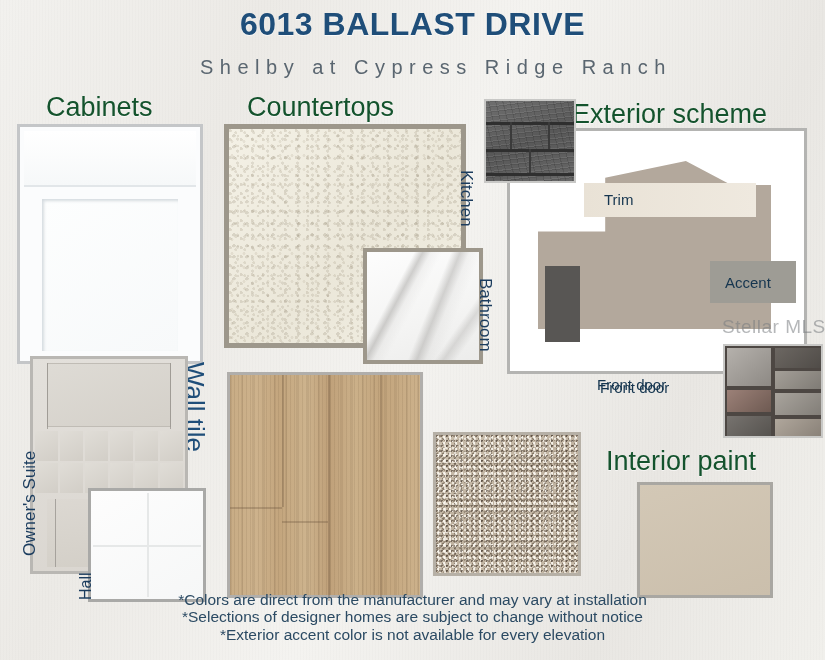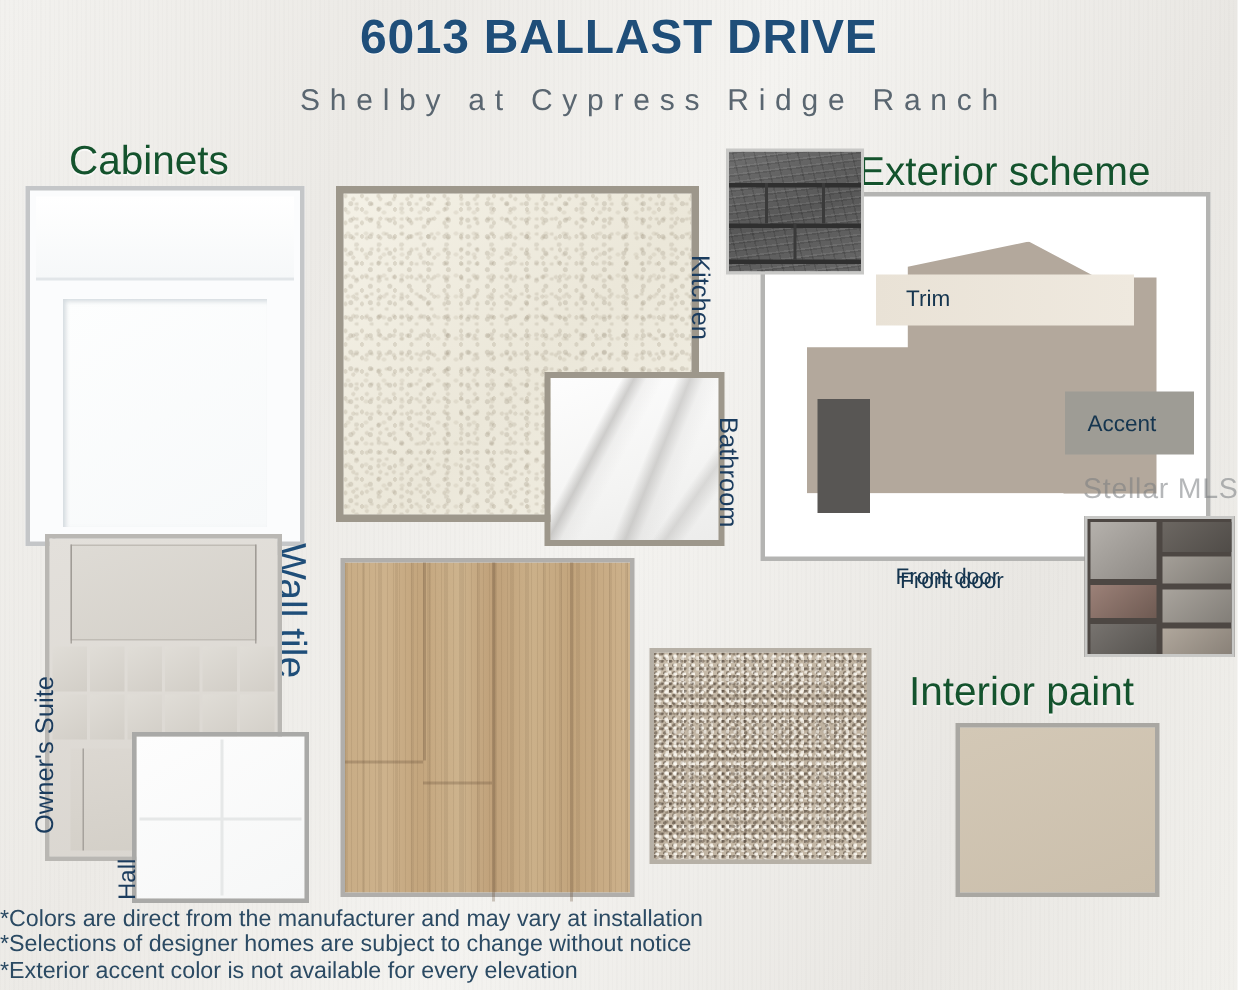--- a/index.html
+++ b/index.html
@@ -189,41 +189,42 @@
   
   #watermark {
     position:absolute; left:722px; top:316px;
     font-size:19px; color:rgba(120,124,128,.55);
     letter-spacing:.5px; white-space:nowrap;
     font-family:"Liberation Sans", sans-serif;
   }
 
   
   #disclaimer {
-    position:absolute; left:0; right:0; bottom:4px;
-    color:#2b4a63;
+    position:absolute; left:0; right:0; bottom:17px;
+    text-align:center; color:#2b4a63;
     font-size:15.5px; line-height:17.5px;
   }
 </style>
 </head>
 <body>
 
 <div id="board">
 
   <div class="title">6013 BALLAST DRIVE</div>
   <div class="subtitle">Shelby at Cypress Ridge Ranch</div>
 
   <div class="sec-head" style="left:46px; top:92px;">Cabinets</div>
 
   <div class="sw" id="cabinet-door" style="left:17px; top:124px; width:186px; height:240px;">
     <div id="cab-rail"></div>
     <div id="cab-panel"></div>
   </div>
   <div id="cab-base" style="position:absolute; left:35px; top:356px; width:150px; height:14px; background:#e8eaec; border:2px solid #c9cbcd;"></div>
 
+  <div class="sec-head" style="left:247px; top:92px;">Countertops</div>
 
   <div class="sw" id="ct-kitchen" style="left:224px; top:124px; width:242px; height:224px;"></div>
 
   <div class="sw" id="ct-bath" style="left:363px; top:248px; width:120px; height:116px;"></div>
 
   <div class="vlabel" style="left:476px; top:170px; transform:rotate(90deg);">Kitchen</div>
   <div class="vlabel" style="left:495px; top:278px; transform:rotate(90deg);">Bathroom</div>
 
   <div class="vlabel" style="left:210px; top:362px; transform:rotate(90deg); font-size:26px; color:#1f4e79;">Wall tile</div>
 

